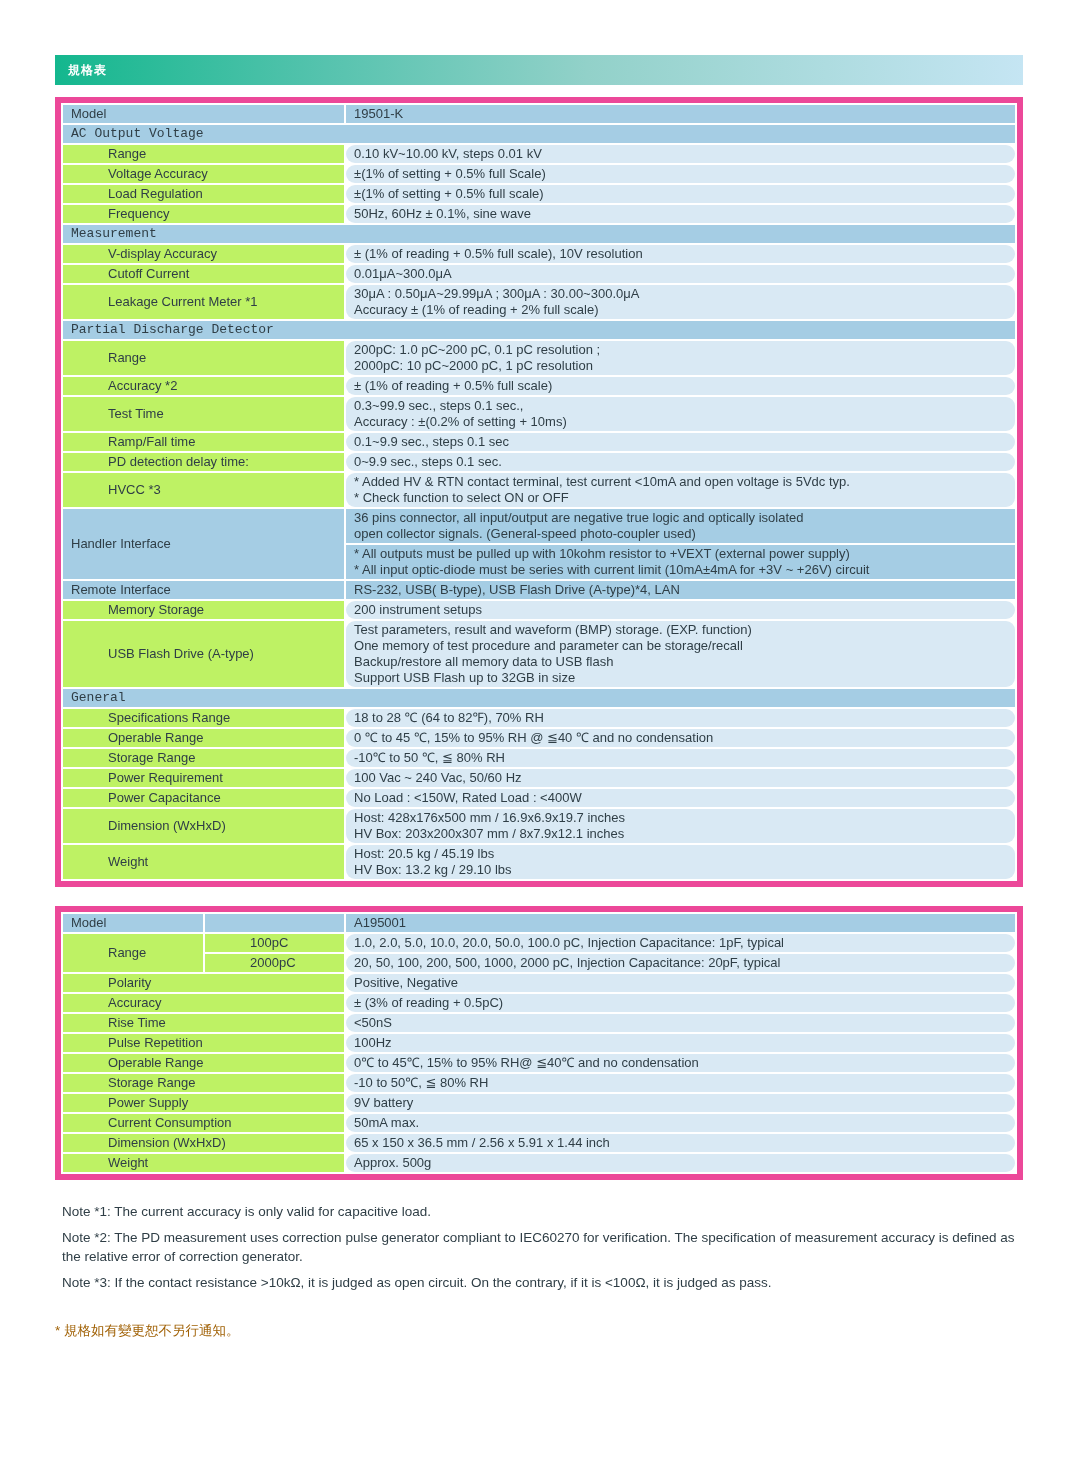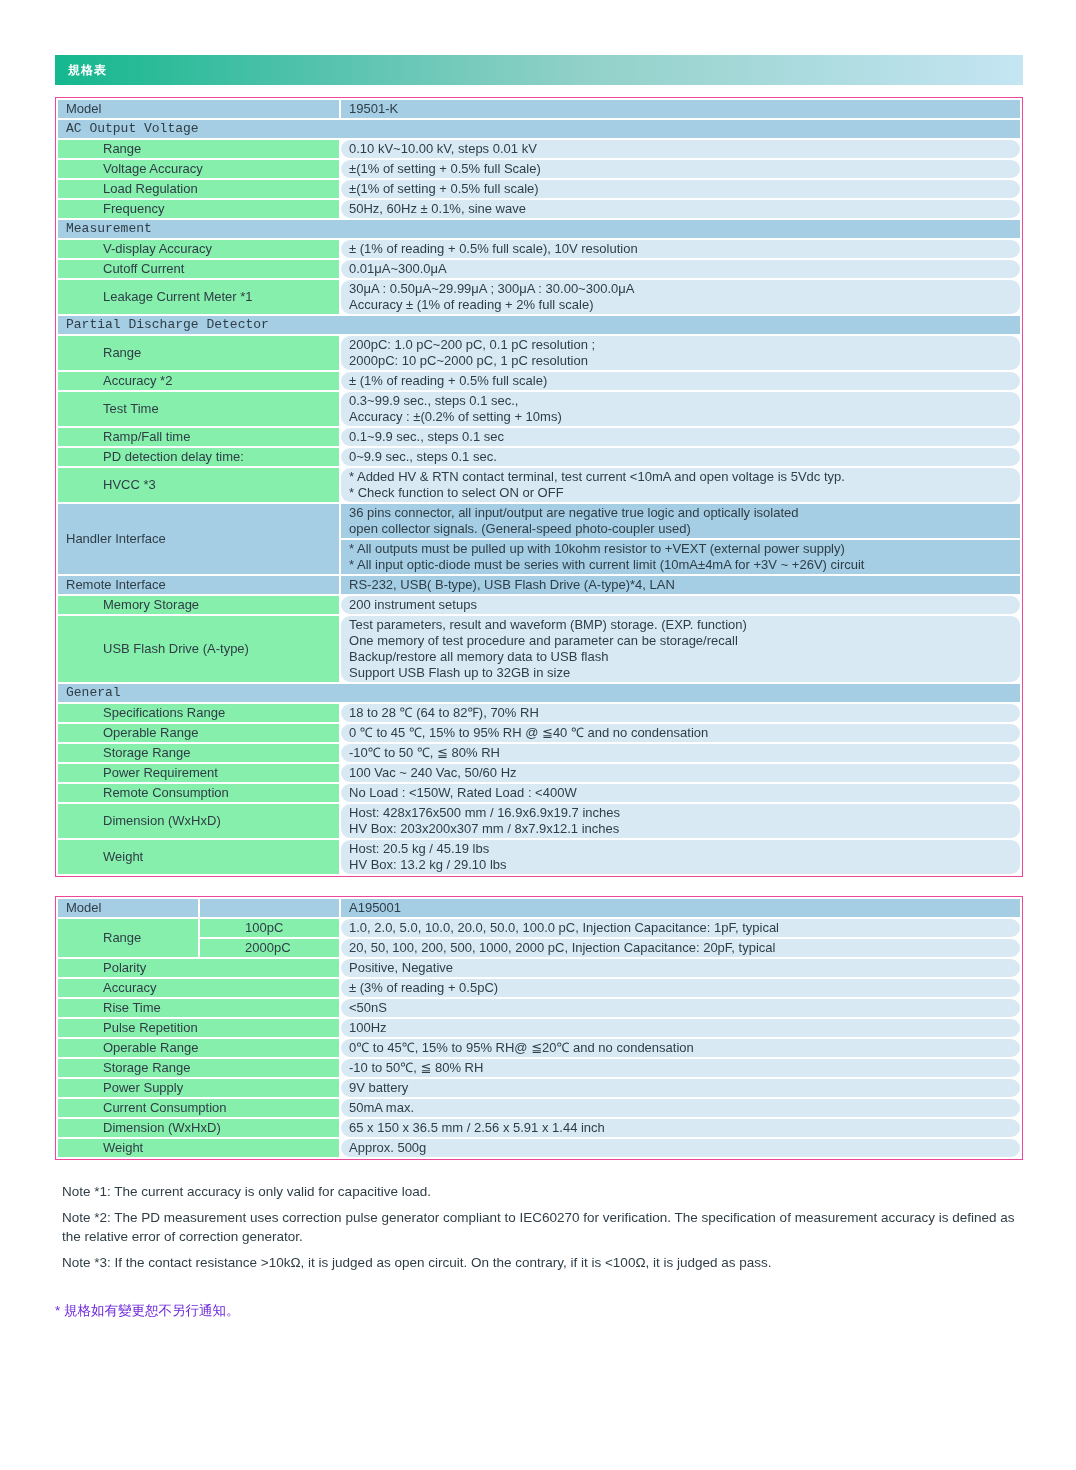--- a/index.html
+++ b/index.html
@@ -11,38 +11,38 @@
   }
   .content { padding:55px 53px 40px 55px; }
 
   .title-bar {
     height:30px; box-sizing:border-box;
     background:linear-gradient(90deg,#14b78e 0%, #56c3ae 28%, #92d1c9 55%, #c5e5f3 100%);
     display:flex; align-items:center; padding-left:13px;
   }
   .title-bar span { color:#ffffff; font-weight:bold; font-size:12px; letter-spacing:1px; }
 
-  .tablewrap { border:1px solid #ec4899; background:#ffffff; }
+  .tablewrap { border:6px solid #ec4899; background:#ffffff; }
   .t1 { margin-top:12px; }
   .t2 { margin-top:19px; }
 
   table { width:100%; border-collapse:separate; border-spacing:2px; table-layout:fixed; }
   td {
     font-size:13px; line-height:16px; padding:1px 8px;
     vertical-align:middle; overflow:hidden;
   }
   td.section { background:#a5cde4;font-family:Liberation Mono, monospace; }
   td.med { background:#a5cde4; }
-  td.lab-light { background:#86efac;padding-left:45px; }
+  td.lab-light { background:#bef264;padding-left:45px; }
   td.val-light { background:#d9e9f4;border-radius:9px; }
   .vline { white-space:nowrap; }
 
   .notes { margin-top:22px; font-size:13.5px; line-height:19px; color:#2f3e46; }
   .note { margin:7px; }
-  .footer { margin-top:30px; font-size:13.5px; color:#6d28d9; }
+  .footer { margin-top:30px; font-size:13.5px; color:#a16207; }
 </style>
 </head>
 <body>
 
 <div class="content">
 
   <div class="title-bar">
     <span>規格表</span>
   </div>
 
@@ -206,21 +206,21 @@
               <div class="vline">-10℃ to 50 ℃, ≦ 80% RH</div>
             </td>
           </tr>
           <tr>
             <td class="lab-light" colspan="2">Power Requirement</td>
             <td class="val-light">
               <div class="vline">100 Vac ~ 240 Vac, 50/60 Hz</div>
             </td>
           </tr>
           <tr>
-            <td class="lab-light" colspan="2">Remote Consumption</td>
+            <td class="lab-light" colspan="2">Power Capacitance</td>
             <td class="val-light">
               <div class="vline">No Load : &lt;150W, Rated Load : &lt;400W</div>
             </td>
           </tr>
           <tr>
             <td class="lab-light" colspan="2">Dimension (WxHxD)</td>
             <td class="val-light">
               <div class="vline">Host: 428x176x500 mm / 16.9x6.9x19.7 inches</div>
               <div class="vline">HV Box: 203x200x307 mm / 8x7.9x12.1 inches</div>
             </td>
@@ -284,21 +284,21 @@
           </tr>
           <tr>
             <td class="lab-light" colspan="2">Pulse Repetition</td>
             <td class="val-light">
               <div class="vline">100Hz</div>
             </td>
           </tr>
           <tr>
             <td class="lab-light" colspan="2">Operable Range</td>
             <td class="val-light">
-              <div class="vline">0℃ to 45℃, 15% to 95% RH@ ≦20℃ and no condensation</div>
+              <div class="vline">0℃ to 45℃, 15% to 95% RH@ ≦40℃ and no condensation</div>
             </td>
           </tr>
           <tr>
             <td class="lab-light" colspan="2">Storage Range</td>
             <td class="val-light">
               <div class="vline">-10 to 50℃, ≦ 80% RH</div>
             </td>
           </tr>
           <tr>
             <td class="lab-light" colspan="2">Power Supply</td>

